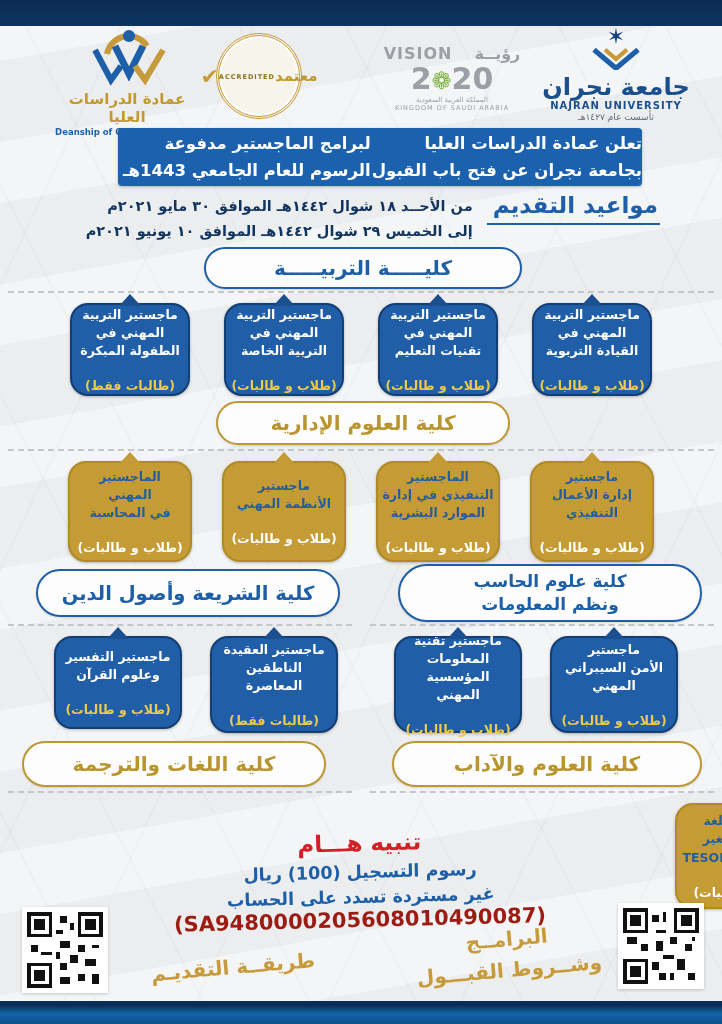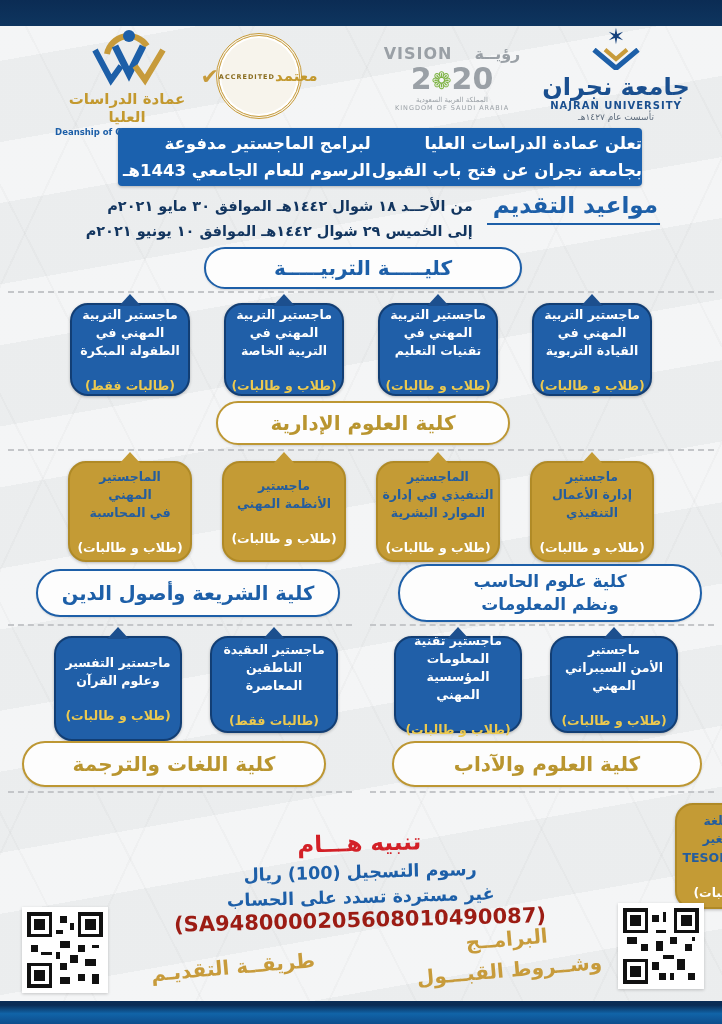--- a/index.html
+++ b/index.html
@@ -227,21 +227,21 @@
       <div class="card-elig">(طلاب و طالبات)</div>
     </div>
   </div>
   <div class="abs row" style="left:26px;top:636px;width:340px;gap:28px;">
     <div class="card blue" style="flex:0 0 128px;height:97px;">
       <div class="card-title">ماجستير العقيدة
 الناطقين
 المعاصرة</div>
       <div class="card-elig">(طالبات فقط)</div>
     </div>
-    <div class="card blue" style="flex:0 0 128px;height:105px;">
+    <div class="card blue" style="flex:0 0 128px;height:93px;">
       <div class="card-title">ماجستير التفسير
 وعلوم القرآن</div>
       <div class="card-elig">(طلاب و طالبات)</div>
     </div>
   </div>
 
   <div class="abs pill gold" style="left:22px;top:741px;width:300px;height:42px;font-size:20px;">كلية اللغات والترجمة</div>
   <div class="abs pill gold" style="left:392px;top:741px;width:306px;height:42px;font-size:20px;">كلية العلوم والآداب</div>
   <div class="abs dash" style="left:8px;top:791px;width:344px;"></div>
   <div class="abs dash" style="left:370px;top:791px;width:344px;"></div>

